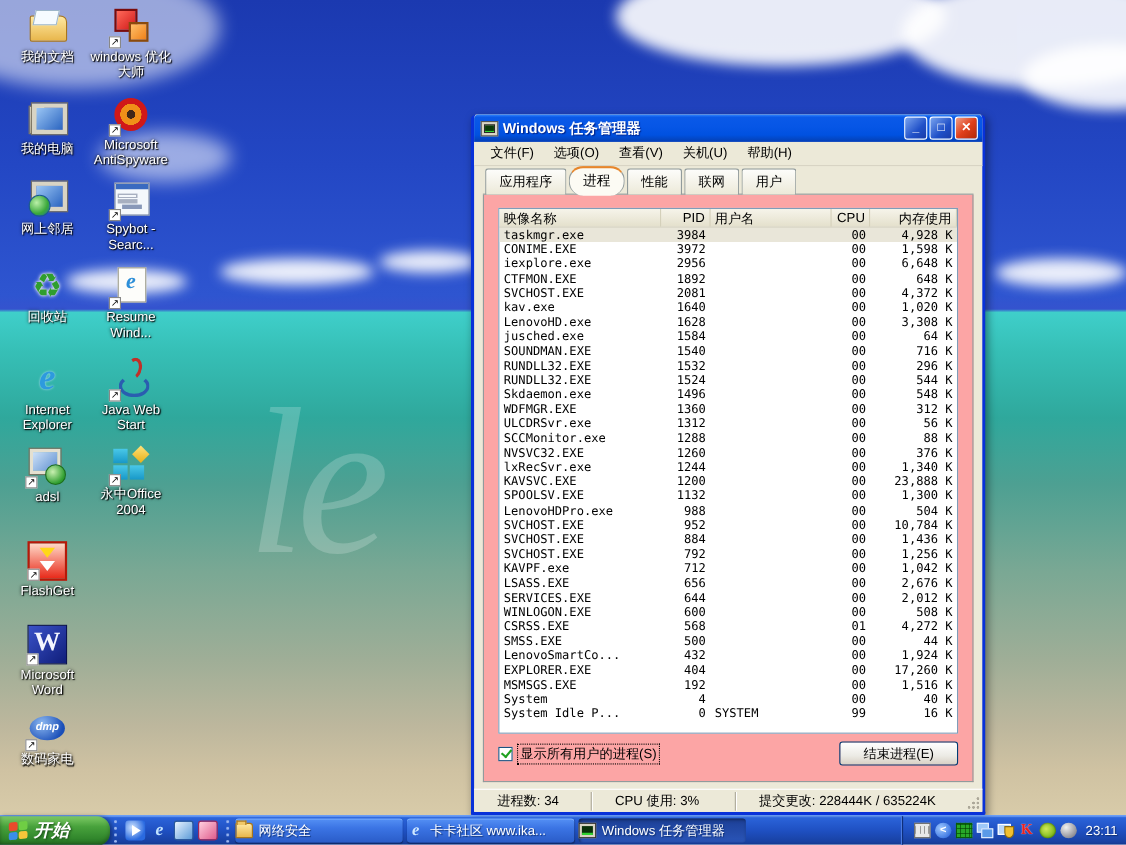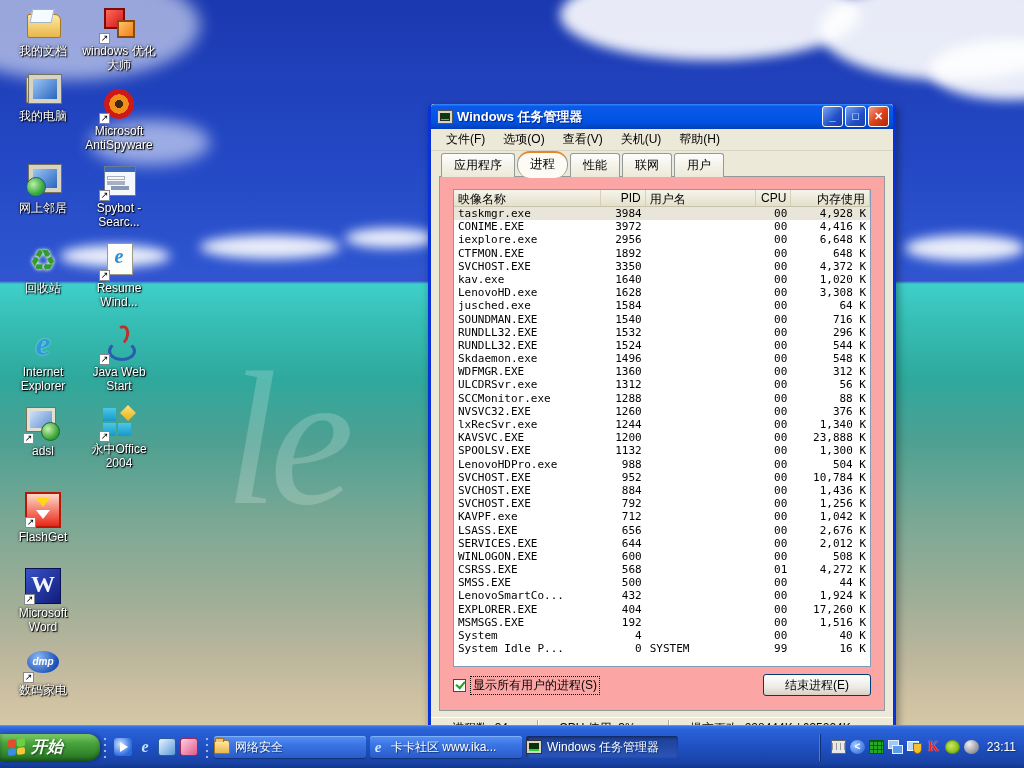--- a/index.html
+++ b/index.html
@@ -138,21 +138,21 @@
   .spanel:first-child{width:92px;} .spanel:nth-child(2){width:116px;} .spanel:nth-child(3){flex:1;border-right:none;box-shadow:none;}
   #grip{width:12px;height:12px;margin:4px 2px 0 0;
     background:radial-gradient(circle at 2px 10px,#aca899 1px,transparent 1.5px),
                radial-gradient(circle at 6px 10px,#aca899 1px,transparent 1.5px),
                radial-gradient(circle at 10px 10px,#aca899 1px,transparent 1.5px),
                radial-gradient(circle at 6px 6px,#aca899 1px,transparent 1.5px),
                radial-gradient(circle at 10px 6px,#aca899 1px,transparent 1.5px),
                radial-gradient(circle at 10px 2px,#aca899 1px,transparent 1.5px);}
 
   
-  #taskbar{position:absolute;left:0;bottom:0;width:1024px;height:43px;
+  #taskbar{position:absolute;left:0;bottom:0;width:1024px;height:27px;
     background:linear-gradient(180deg,#3a77e8 0%,#2a62d8 8%,#1f50c2 50%,#1841a2 90%,#13368a 100%);
     border-top:1px solid #5a93f5;display:flex;align-items:center;}
   #start-btn{height:27px;width:100px;border-radius:0 12px 12px 0;display:flex;align-items:center;gap:5px;
     background:linear-gradient(180deg,#7ecb66 0%,#48a23c 35%,#2e832a 80%,#256f22 100%);
     box-shadow:inset 0 -2px 4px rgba(0,0,0,.3),2px 0 4px rgba(0,0,0,.35);padding:0 14px 0 8px;}
   #start-flag{width:18px;height:16px;display:grid;grid-template-columns:8px 8px;grid-gap:1px;transform:skewY(-6deg);}
   #start-flag i{border-radius:2px;}
   #start-flag i:nth-child(1){background:#e84a2c;} #start-flag i:nth-child(2){background:#6fce44;}
   #start-flag i:nth-child(3){background:#3a8ee8;} #start-flag i:nth-child(4){background:#f6c63a;}
   #start-label{color:#fff;font:bold italic 16px "Liberation Sans",sans-serif;text-shadow:1px 1px 2px #1a4a18;}
@@ -213,21 +213,21 @@
     <div class="cloud" style="left:345px;top:228px;width:90px;height:20px;"></div>
     <div class="cloud" style="left:905px;top:235px;width:120px;height:26px;"></div>
     <div id="watermark">le</div>
   </div>
 
   <div id="desktop-icons">
       <div class="dicon" style="left: 0px; top: 6px;">
         <div class="art my-documents"></div>
         <div class="lbl">我的文档</div>
       </div>
-      <div class="dicon" style="left: 0px; top: 71px;">
+      <div class="dicon" style="left: 0px; top: 90px;">
         <div class="art my-computer"></div>
         <div class="lbl">我的电脑</div>
       </div>
       <div class="dicon" style="left: 0px; top: 163px;">
         <div class="art network"></div>
         <div class="lbl">网上邻居</div>
       </div>
       <div class="dicon" style="left: 0px; top: 243px;">
         <div class="art recycle">♻</div>
         <div class="lbl">回收站</div>
@@ -343,39 +343,39 @@
               <div class="pcell c-pid">3984</div>
               <div class="pcell c-user"></div>
               <div class="pcell c-cpu">00</div>
               <div class="pcell c-mem">4,928 K</div>
             </div>
             <div class="prow">
               <div class="pcell c-name">CONIME.EXE</div>
               <div class="pcell c-pid">3972</div>
               <div class="pcell c-user"></div>
               <div class="pcell c-cpu">00</div>
-              <div class="pcell c-mem">4,416 K</div>
+              <div class="pcell c-mem">1,598 K</div>
             </div>
             <div class="prow">
               <div class="pcell c-name">iexplore.exe</div>
               <div class="pcell c-pid">2956</div>
               <div class="pcell c-user"></div>
               <div class="pcell c-cpu">00</div>
               <div class="pcell c-mem">6,648 K</div>
             </div>
             <div class="prow">
               <div class="pcell c-name">CTFMON.EXE</div>
               <div class="pcell c-pid">1892</div>
               <div class="pcell c-user"></div>
               <div class="pcell c-cpu">00</div>
               <div class="pcell c-mem">648 K</div>
             </div>
             <div class="prow">
               <div class="pcell c-name">SVCHOST.EXE</div>
-              <div class="pcell c-pid">3350</div>
+              <div class="pcell c-pid">2081</div>
               <div class="pcell c-user"></div>
               <div class="pcell c-cpu">00</div>
               <div class="pcell c-mem">4,372 K</div>
             </div>
             <div class="prow">
               <div class="pcell c-name">kav.exe</div>
               <div class="pcell c-pid">1640</div>
               <div class="pcell c-user"></div>
               <div class="pcell c-cpu">00</div>
               <div class="pcell c-mem">1,020 K</div>

